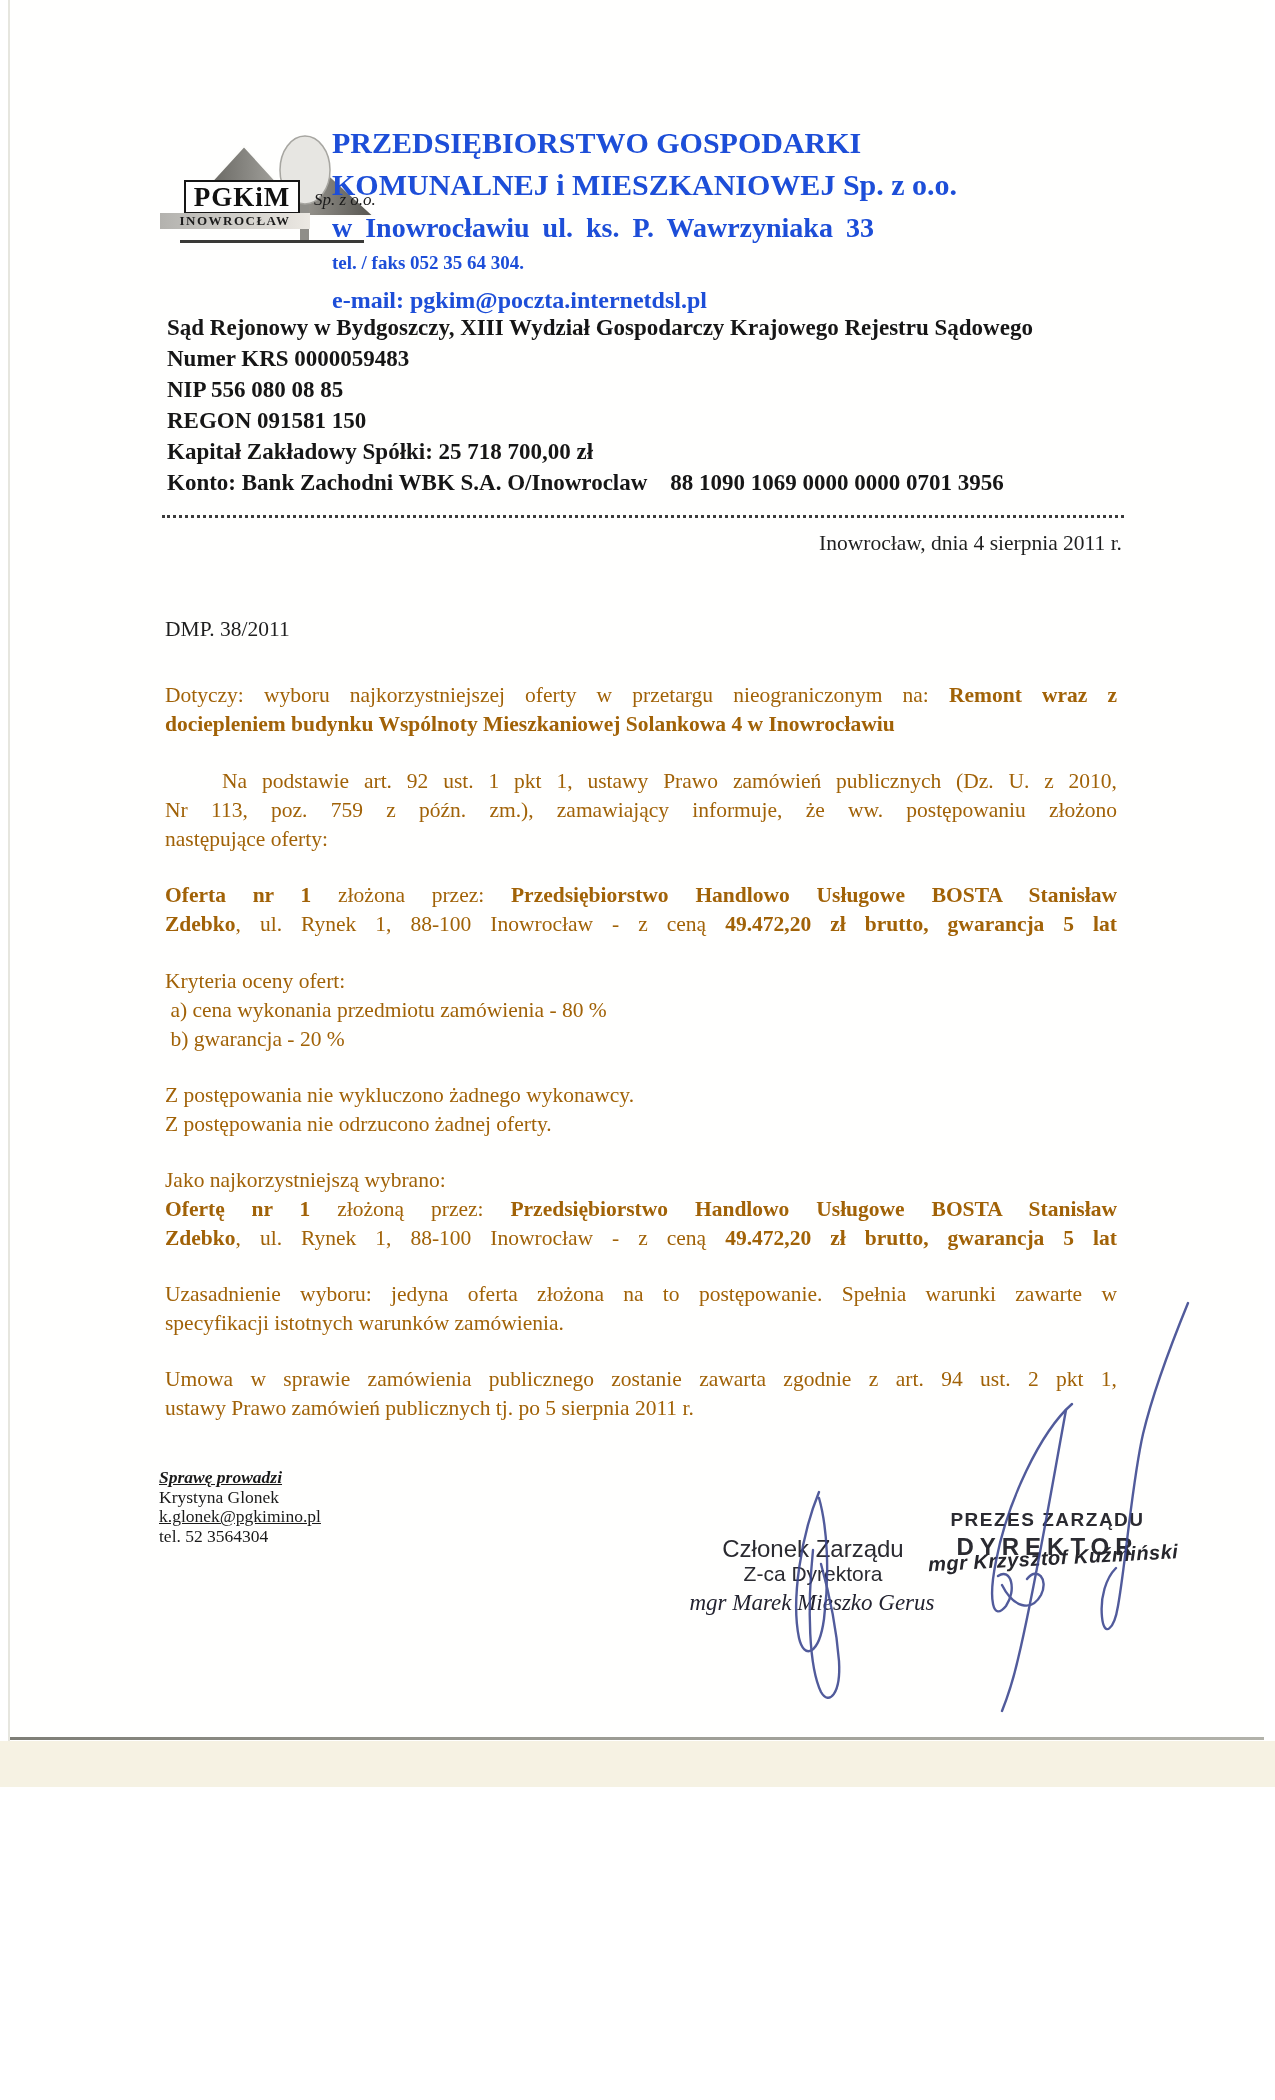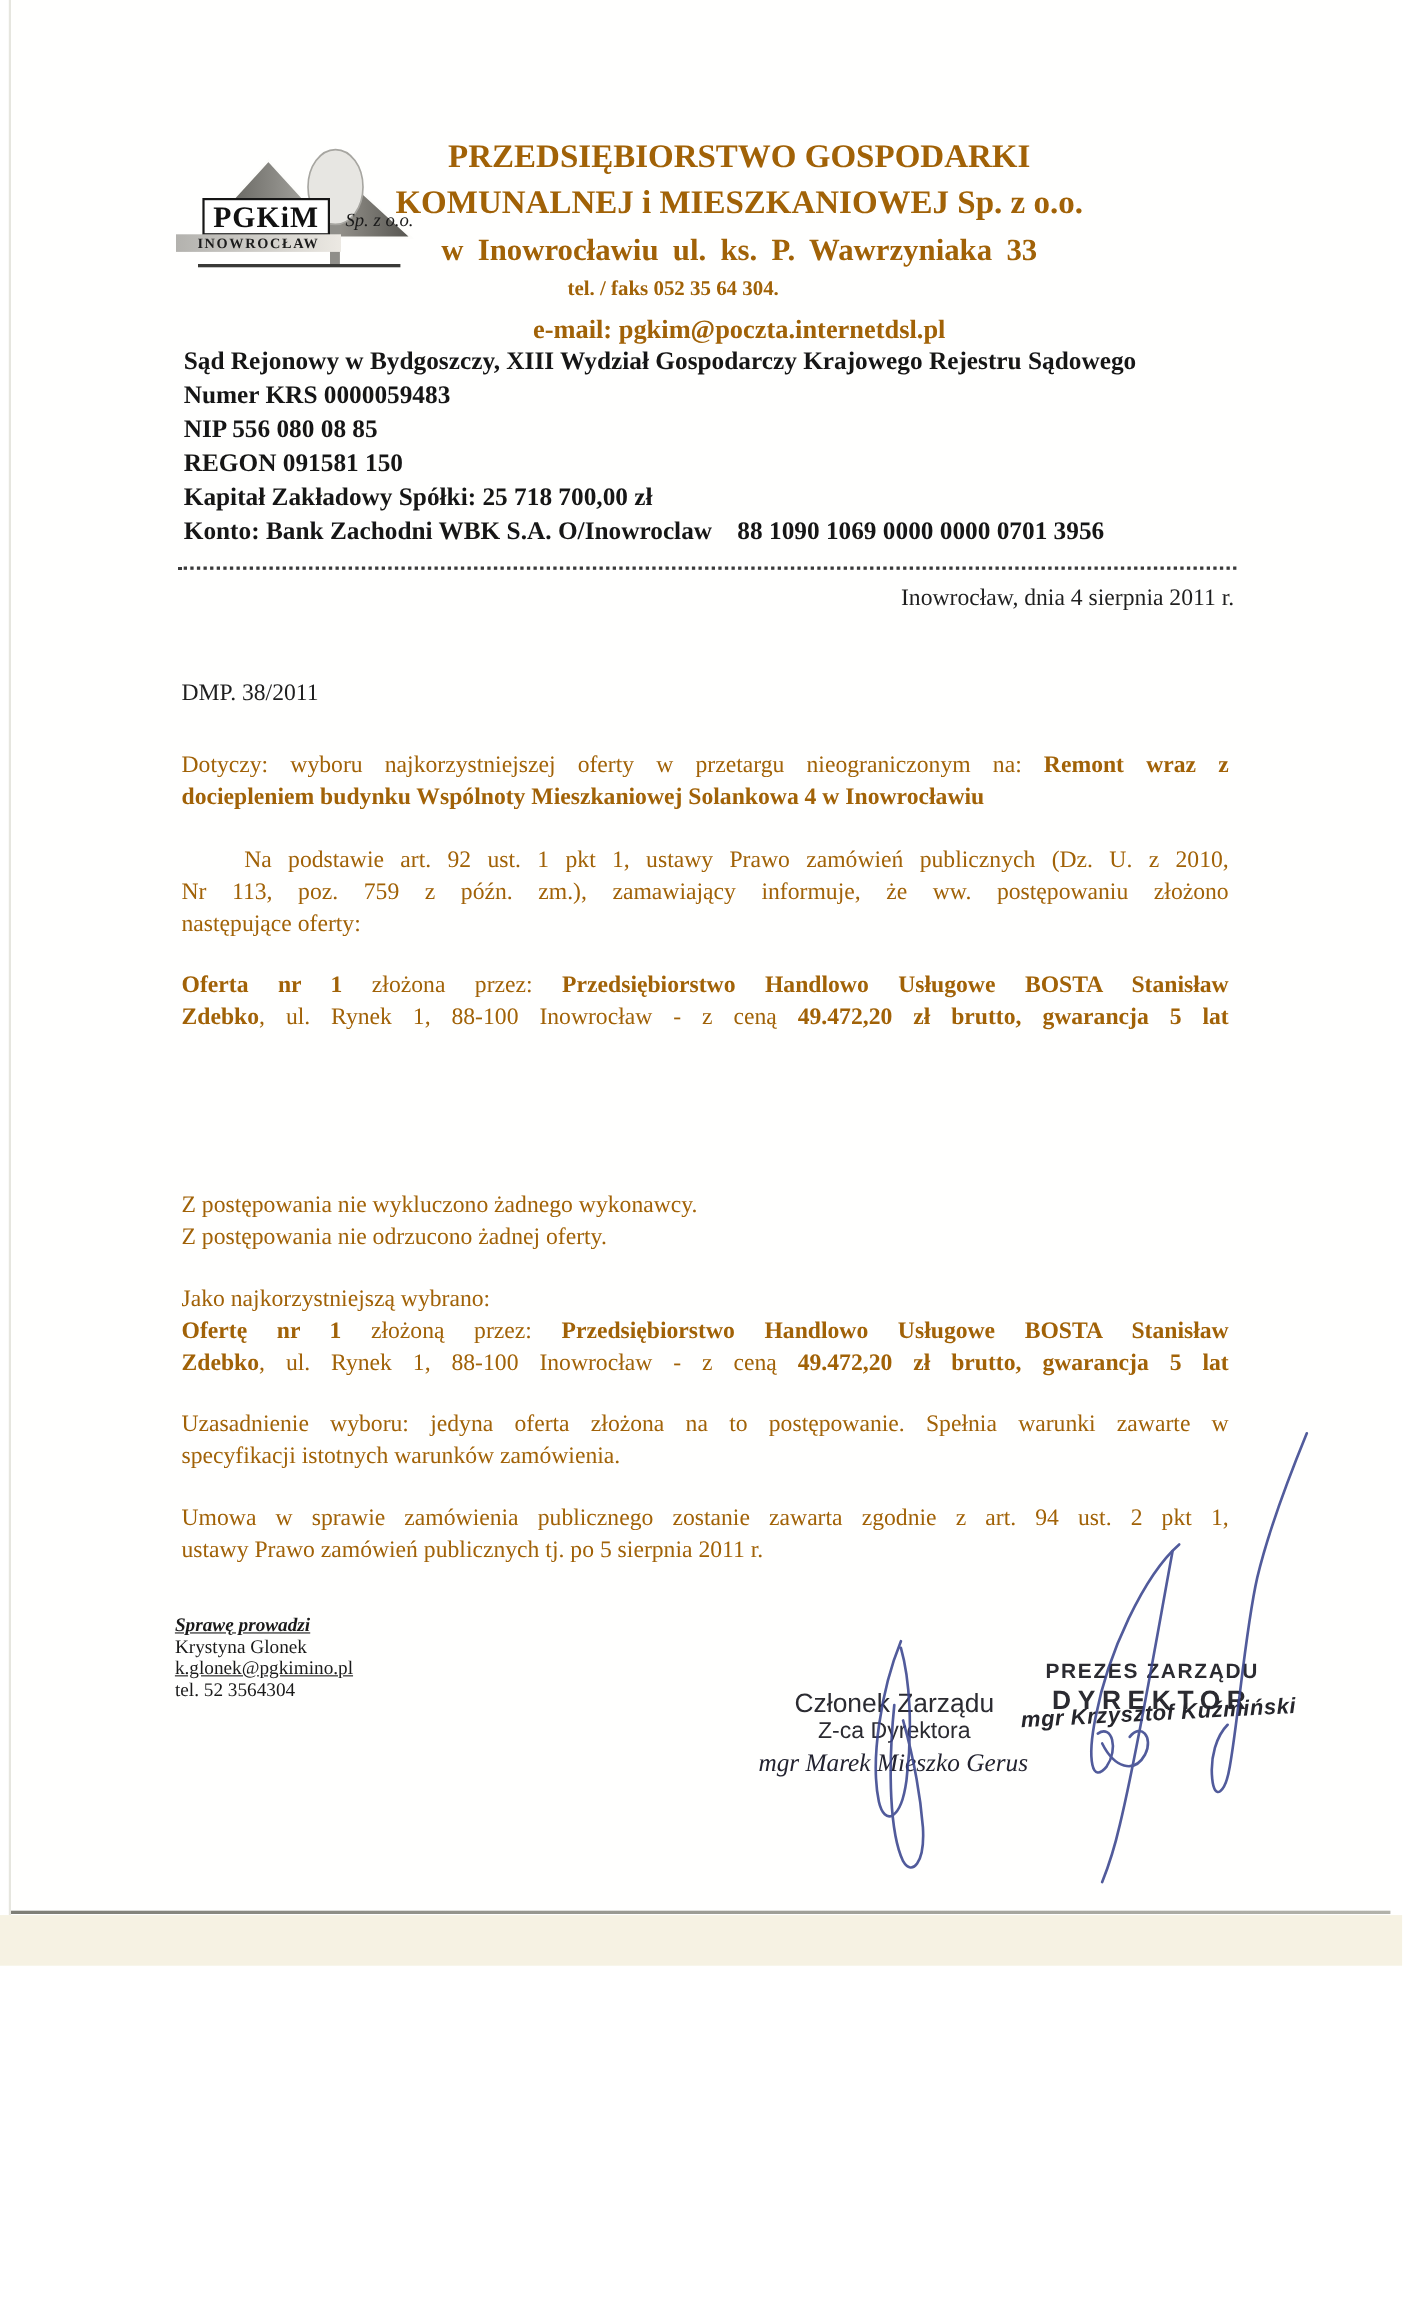--- a/index.html
+++ b/index.html
@@ -18,21 +18,21 @@
   .brand-box{position:absolute;left:32px;top:64px;width:112px;height:30px;background:#ffffff;
              border:2px solid #161616;text-align:center;line-height:30px;
              font-weight:bold;font-size:27px;letter-spacing:1px;color:#111;}
   .brand-suffix{position:absolute;left:162px;top:74px;font-style:italic;font-size:17px;color:#1a1a1a;}
   .brand-city{position:absolute;left:8px;top:97px;width:150px;height:16px;line-height:16px;
               background:linear-gradient(to right,#b3b2ae,#ece9e3);
               font-weight:bold;font-size:13px;letter-spacing:1.5px;text-align:center;color:#1c1c1c;}
   .logo-rule{position:absolute;left:28px;top:124px;width:184px;border-top:3px solid #3a3a37;}
 
   
-  .hl{position:absolute;left:322px;width:680px;text-align:center;font-weight:bold;color:#a16207;white-space:nowrap;}
+  .hl{position:absolute;left:322px;width:680px;font-weight:bold;color:#1d4ed8;white-space:nowrap;}
   .h1{top:126px;font-size:30px;}
   .h2{top:168px;font-size:30px;}
   .h3{top:212px;font-size:28px;word-spacing:6px;}
   .h4{top:252px;width:560px;font-size:19px;}
   .h5{top:287px;font-size:24px;}
   .ul{}
 
   .registry{position:absolute;left:157px;top:312px;width:980px;}
   .rln{height:31px;line-height:31px;white-space:pre;font-weight:bold;font-size:23px;color:#161616;}
 
@@ -128,20 +128,25 @@
       <div class="ln just ind"><span>Na podstawie art. 92 ust. 1 pkt 1, ustawy Prawo zamówień publicznych (Dz. U. z 2010,</span></div>
       <div class="ln just"><span>Nr 113, poz. 759 z późn. zm.), zamawiający informuje, że ww. postępowaniu złożono</span></div>
       <div class="ln"><span>następujące oferty:</span></div>
     </div>
 
     <div class="para" style="top:881px">
       <div class="ln just"><span class="b">Oferta nr 1</span><span> złożona przez: </span><span class="b">Przedsiębiorstwo Handlowo Usługowe BOSTA Stanisław</span></div>
       <div class="ln just"><span class="b">Zdebko</span><span>, ul. Rynek 1, 88-100 Inowrocław - z ceną </span><span class="b">49.472,20 zł brutto, gwarancja 5 lat</span></div>
     </div>
 
+    <div class="para" style="top:967px">
+      <div class="ln"><span>Kryteria oceny ofert:</span></div>
+      <div class="ln"><span>&nbsp;a) cena wykonania przedmiotu zamówienia - 80 %</span></div>
+      <div class="ln"><span>&nbsp;b) gwarancja - 20 %</span></div>
+    </div>
 
     <div class="para" style="top:1081px">
       <div class="ln"><span>Z postępowania nie wykluczono żadnego wykonawcy.</span></div>
       <div class="ln"><span>Z postępowania nie odrzucono żadnej oferty.</span></div>
     </div>
 
     <div class="para" style="top:1166px">
       <div class="ln"><span>Jako najkorzystniejszą wybrano:</span></div>
       <div class="ln just"><span class="b">Ofertę nr 1</span><span> złożoną przez: </span><span class="b">Przedsiębiorstwo Handlowo Usługowe BOSTA Stanisław</span></div>
       <div class="ln just"><span class="b">Zdebko</span><span>, ul. Rynek 1, 88-100 Inowrocław - z ceną </span><span class="b">49.472,20 zł brutto, gwarancja 5 lat</span></div>

